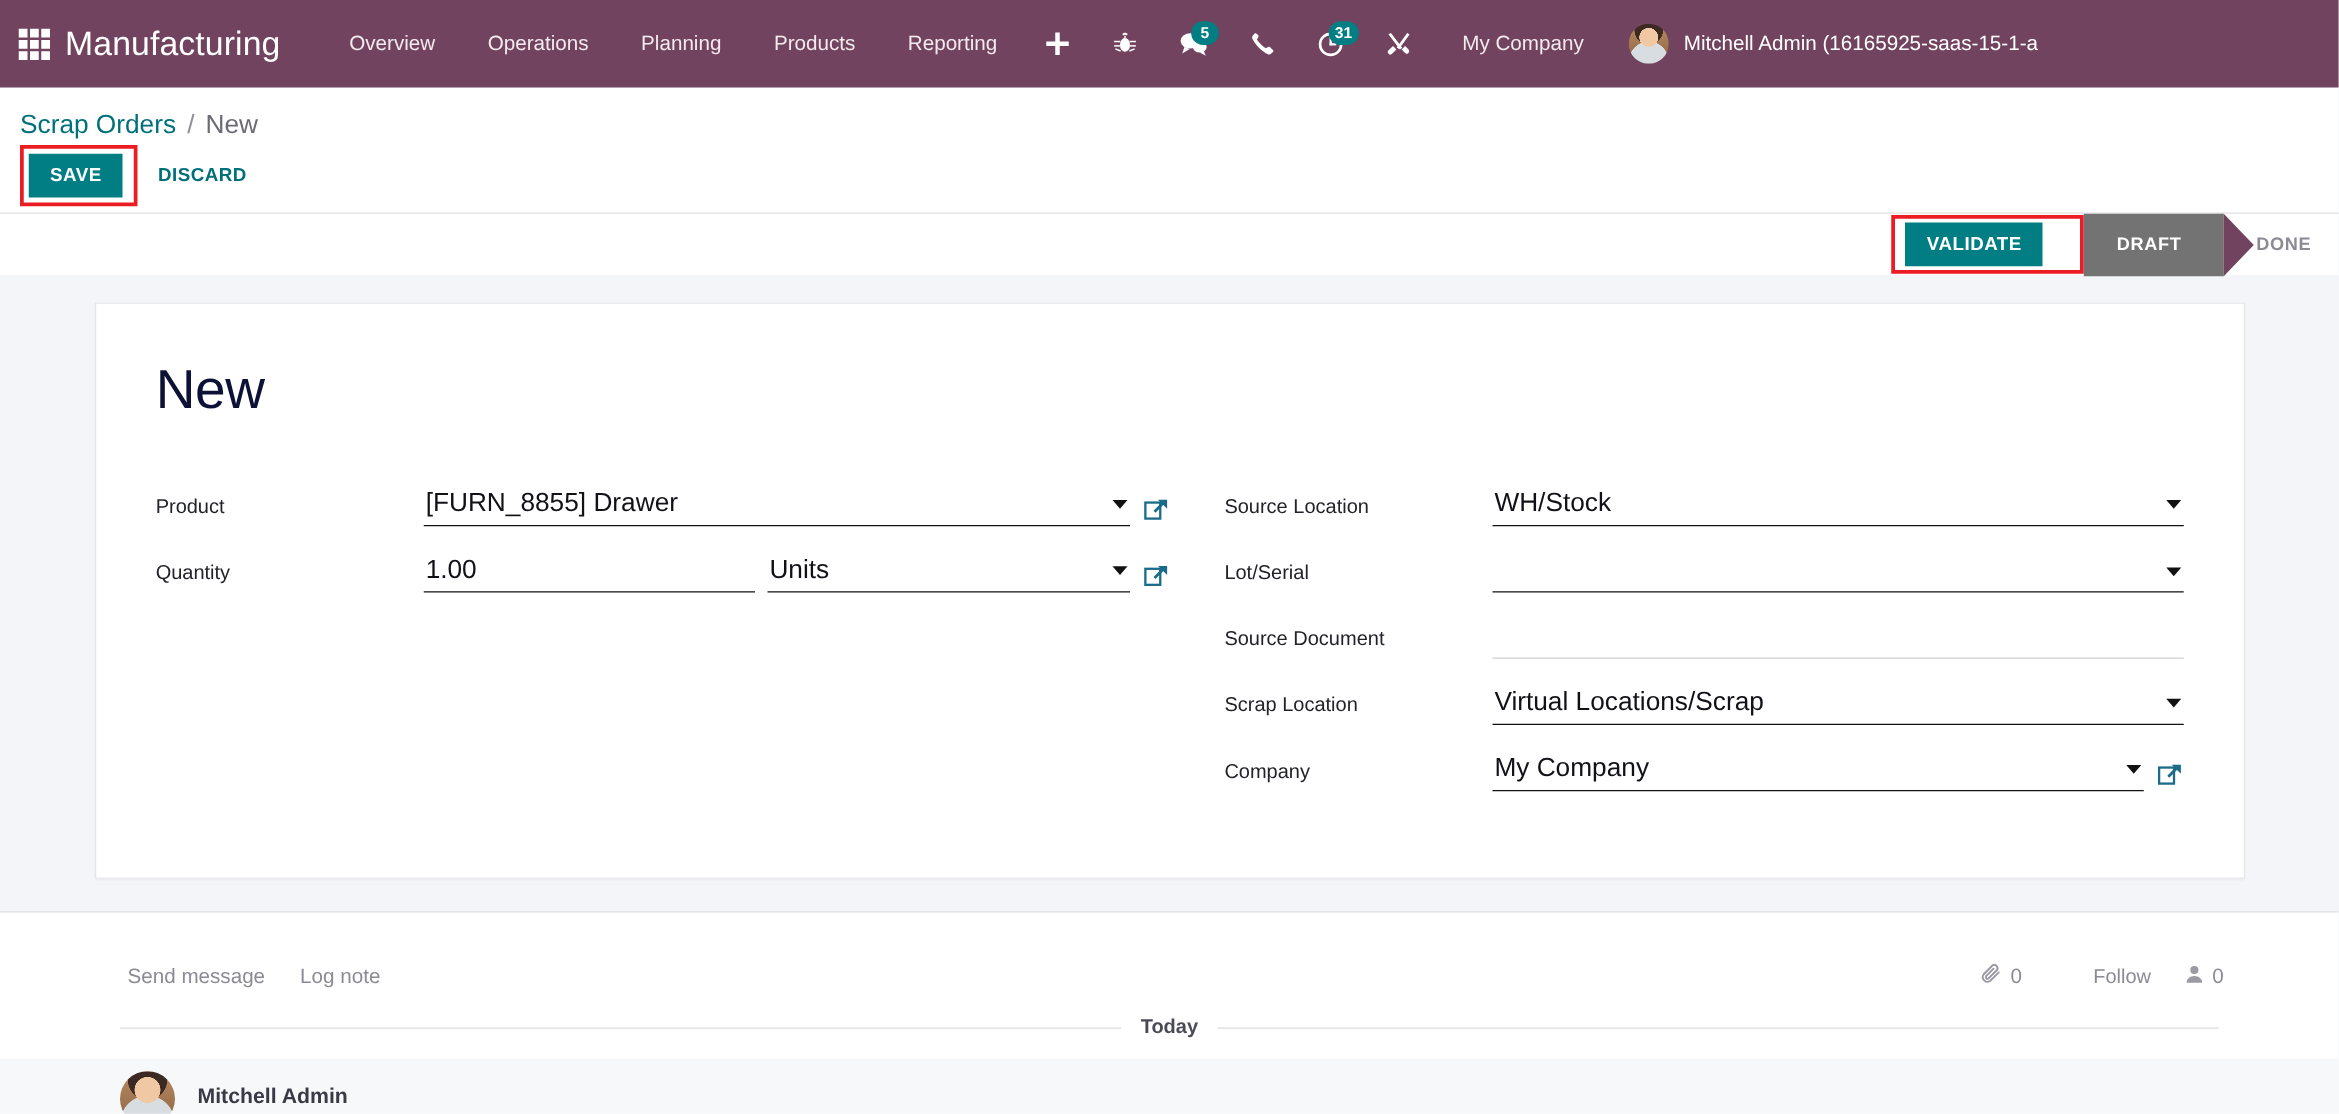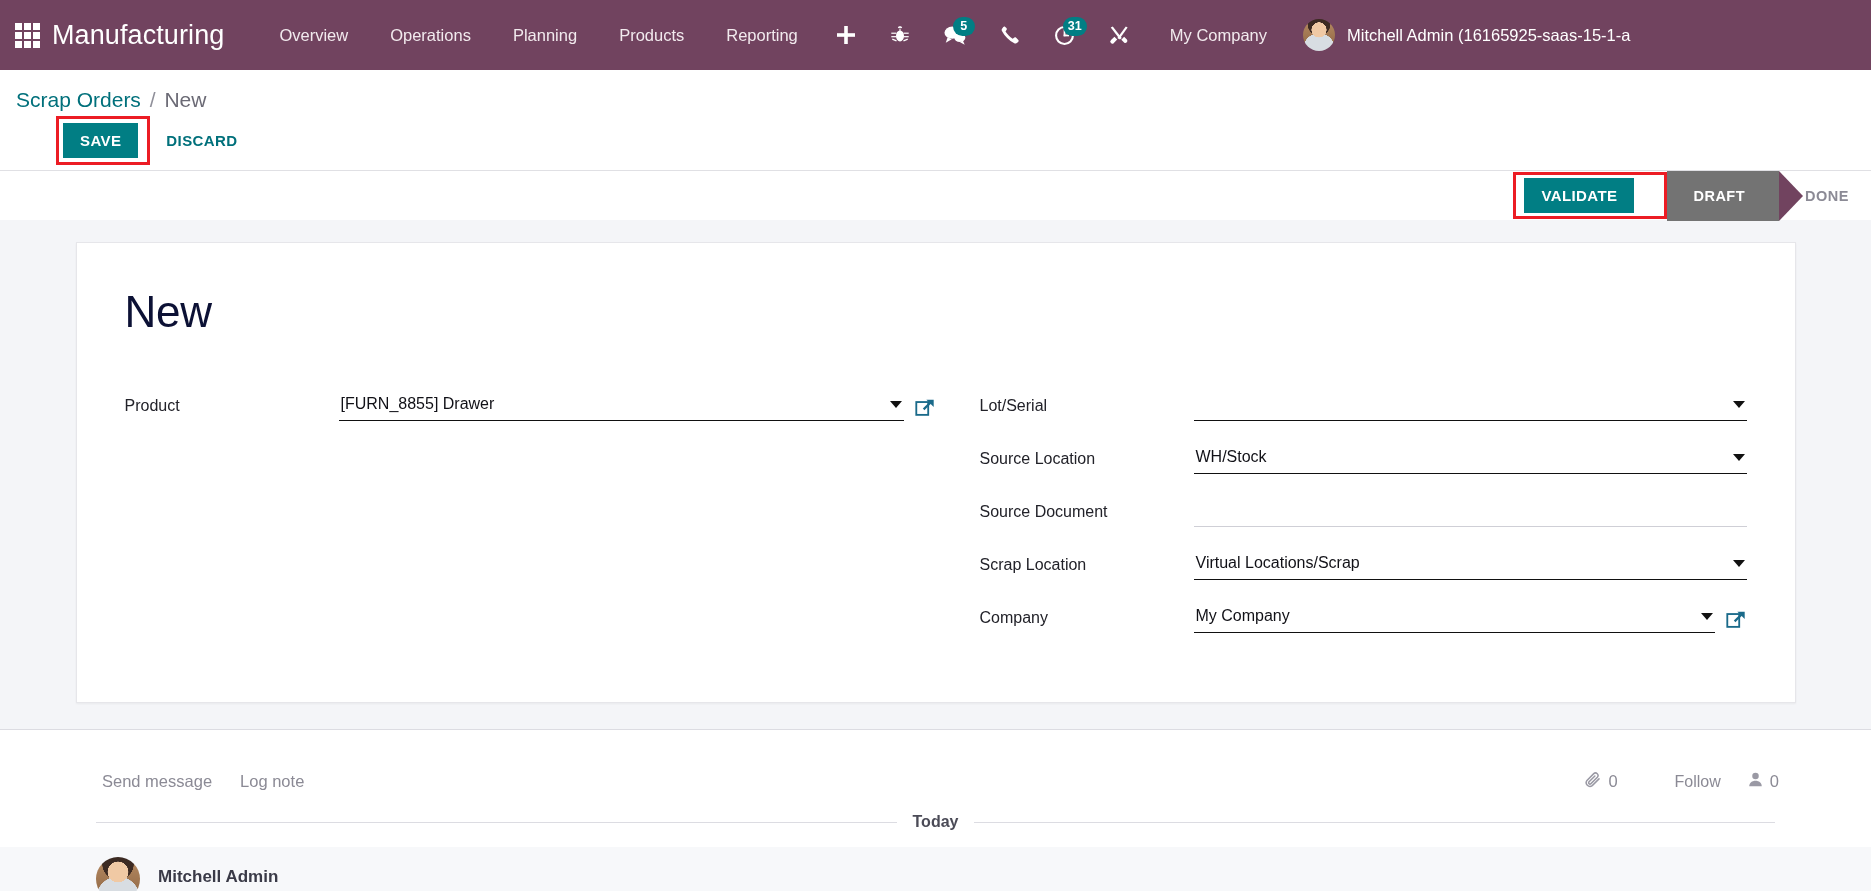--- a/index.html
+++ b/index.html
@@ -117,21 +117,20 @@
     display: flex;
     align-items: center;
     padding: 6px 0 14px 0;
     height: 52px;
   }
   .hl-box {
     border: 3px solid #ec1c24;
     padding: 4px 9px 4px 4px;
     display: inline-flex;
     align-items: center;
-    margin-left: 40px;
   }
   .hl-box-validate {
     border: 3px solid #ec1c24;
     padding: 3px 30px 3px 8px;
     display: inline-flex;
     align-items: center;
   }
   .btn-primary {
     background: #017e84;
     color: #ffffff;
@@ -240,21 +239,21 @@
     border-bottom: 1px solid #111111;
     display: flex;
     align-items: center;
     justify-content: space-between;
     padding: 0 2px 5px 2px;
     min-height: 28px;
     cursor: text;
   }
   .finput.faint { border-bottom: 1px solid #cfcfd6; }
   .finput .fval {
-    font-size: 16px;
+    font-size: 21px;
     color: #111117;
   }
   .caret {
     width: 0; height: 0;
     border-left: 6px solid transparent;
     border-right: 6px solid transparent;
     border-top: 7px solid #111111;
     margin-left: 8px;
     flex: none;
     cursor: pointer;
@@ -473,40 +472,59 @@
             <span class="ext-link">
               <svg width="22" height="22" viewBox="0 0 24 24" aria-hidden="true">
                 <rect x="2.5" y="5.5" width="13" height="14" fill="none" stroke="#1a6a8a" stroke-width="2"></rect>
                 <path d="M10.5 13.5 L20 4" stroke="#1a6a8a" stroke-width="2.4"></path>
                 <path d="M13.5 3 H21.5 V11 Z" fill="#1a6a8a"></path>
               </svg>
             </span>
           </div>
         </div>
 
+        <div class="frow">
+          <div class="flabel">Quantity</div>
+          <div class="fctrl">
+            <div class="finput qty-val">
+              <span class="fval">1.00</span>
+            </div>
+            <div class="finput uom-val">
+              <span class="fval">Units</span>
+              <span class="caret"></span>
+            </div>
+            <span class="ext-link">
+              <svg width="22" height="22" viewBox="0 0 24 24" aria-hidden="true">
+                <rect x="2.5" y="5.5" width="13" height="14" fill="none" stroke="#1a6a8a" stroke-width="2"></rect>
+                <path d="M10.5 13.5 L20 4" stroke="#1a6a8a" stroke-width="2.4"></path>
+                <path d="M13.5 3 H21.5 V11 Z" fill="#1a6a8a"></path>
+              </svg>
+            </span>
+          </div>
+        </div>
 
       </div>
 
       <div class="form-col right">
+
+        <div class="frow">
+          <div class="flabel">Source Location</div>
+          <div class="fctrl">
+            <div class="finput">
+              <span class="fval">WH/Stock</span>
+              <span class="caret"></span>
+            </div>
+          </div>
+        </div>
 
         <div class="frow">
           <div class="flabel">Lot/Serial</div>
           <div class="fctrl">
             <div class="finput">
               <span class="fval"></span>
-              <span class="caret"></span>
-            </div>
-          </div>
-        </div>
-
-        <div class="frow">
-          <div class="flabel">Source Location</div>
-          <div class="fctrl">
-            <div class="finput">
-              <span class="fval">WH/Stock</span>
               <span class="caret"></span>
             </div>
           </div>
         </div>
 
         <div class="frow">
           <div class="flabel">Source Document</div>
           <div class="fctrl">
             <div class="finput faint">
               <span class="fval"></span>

